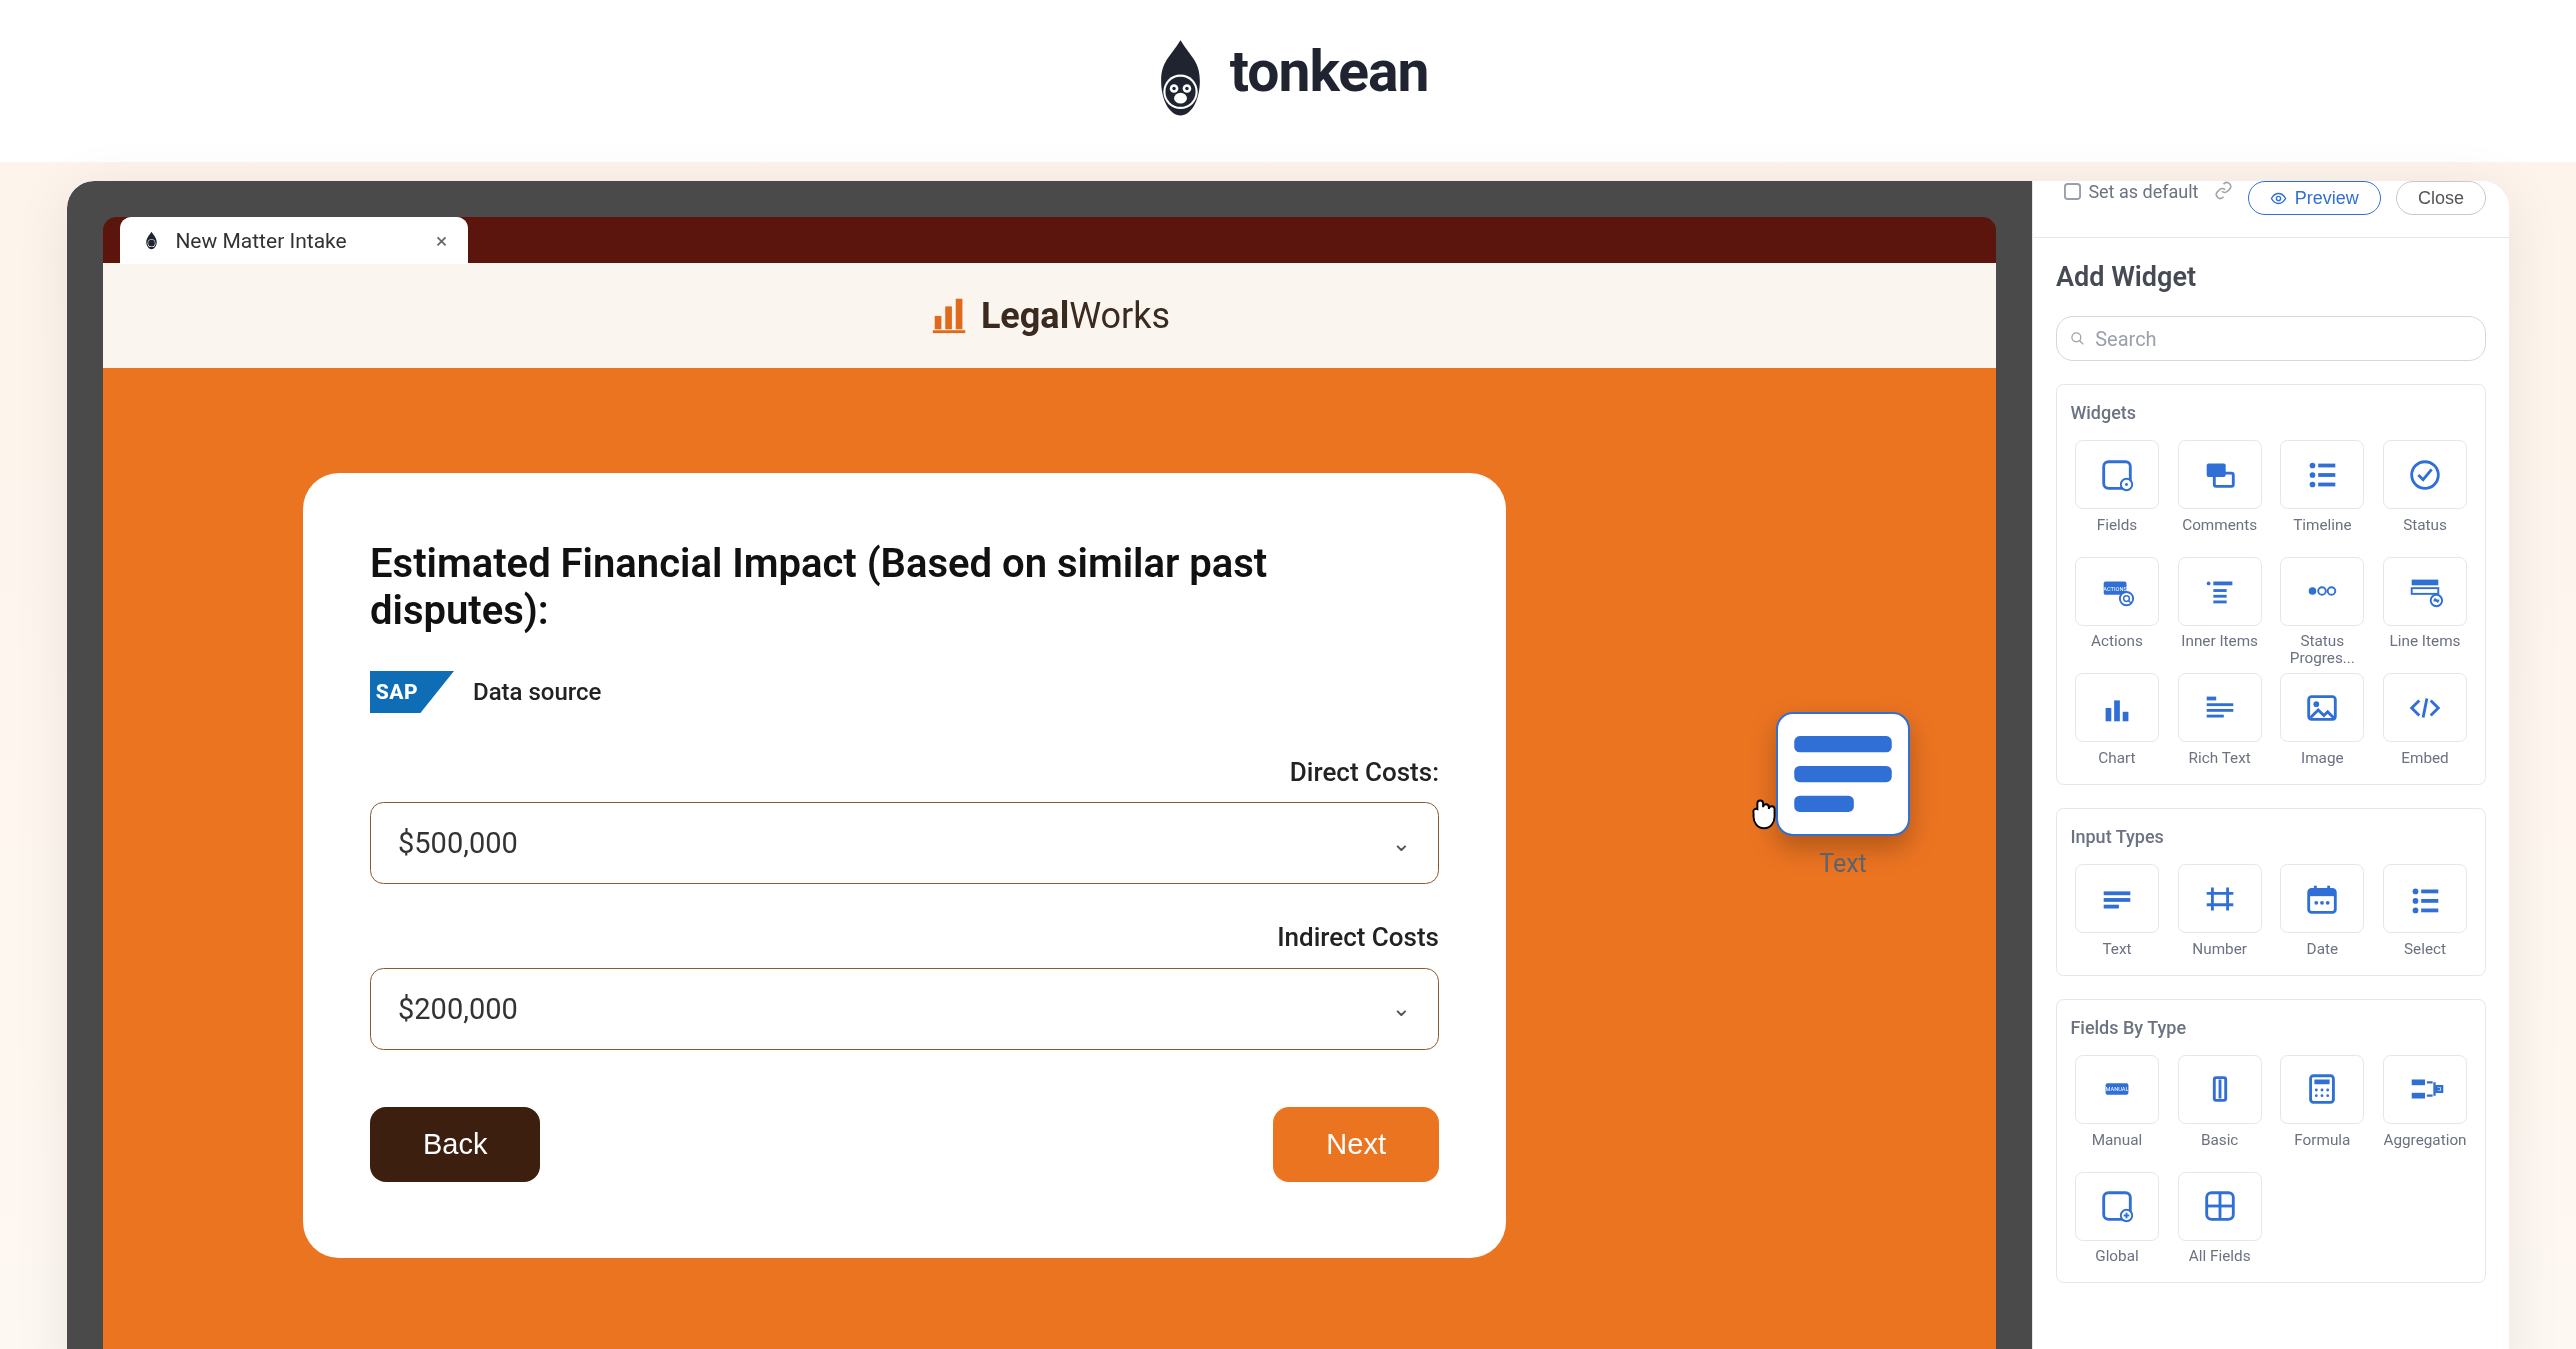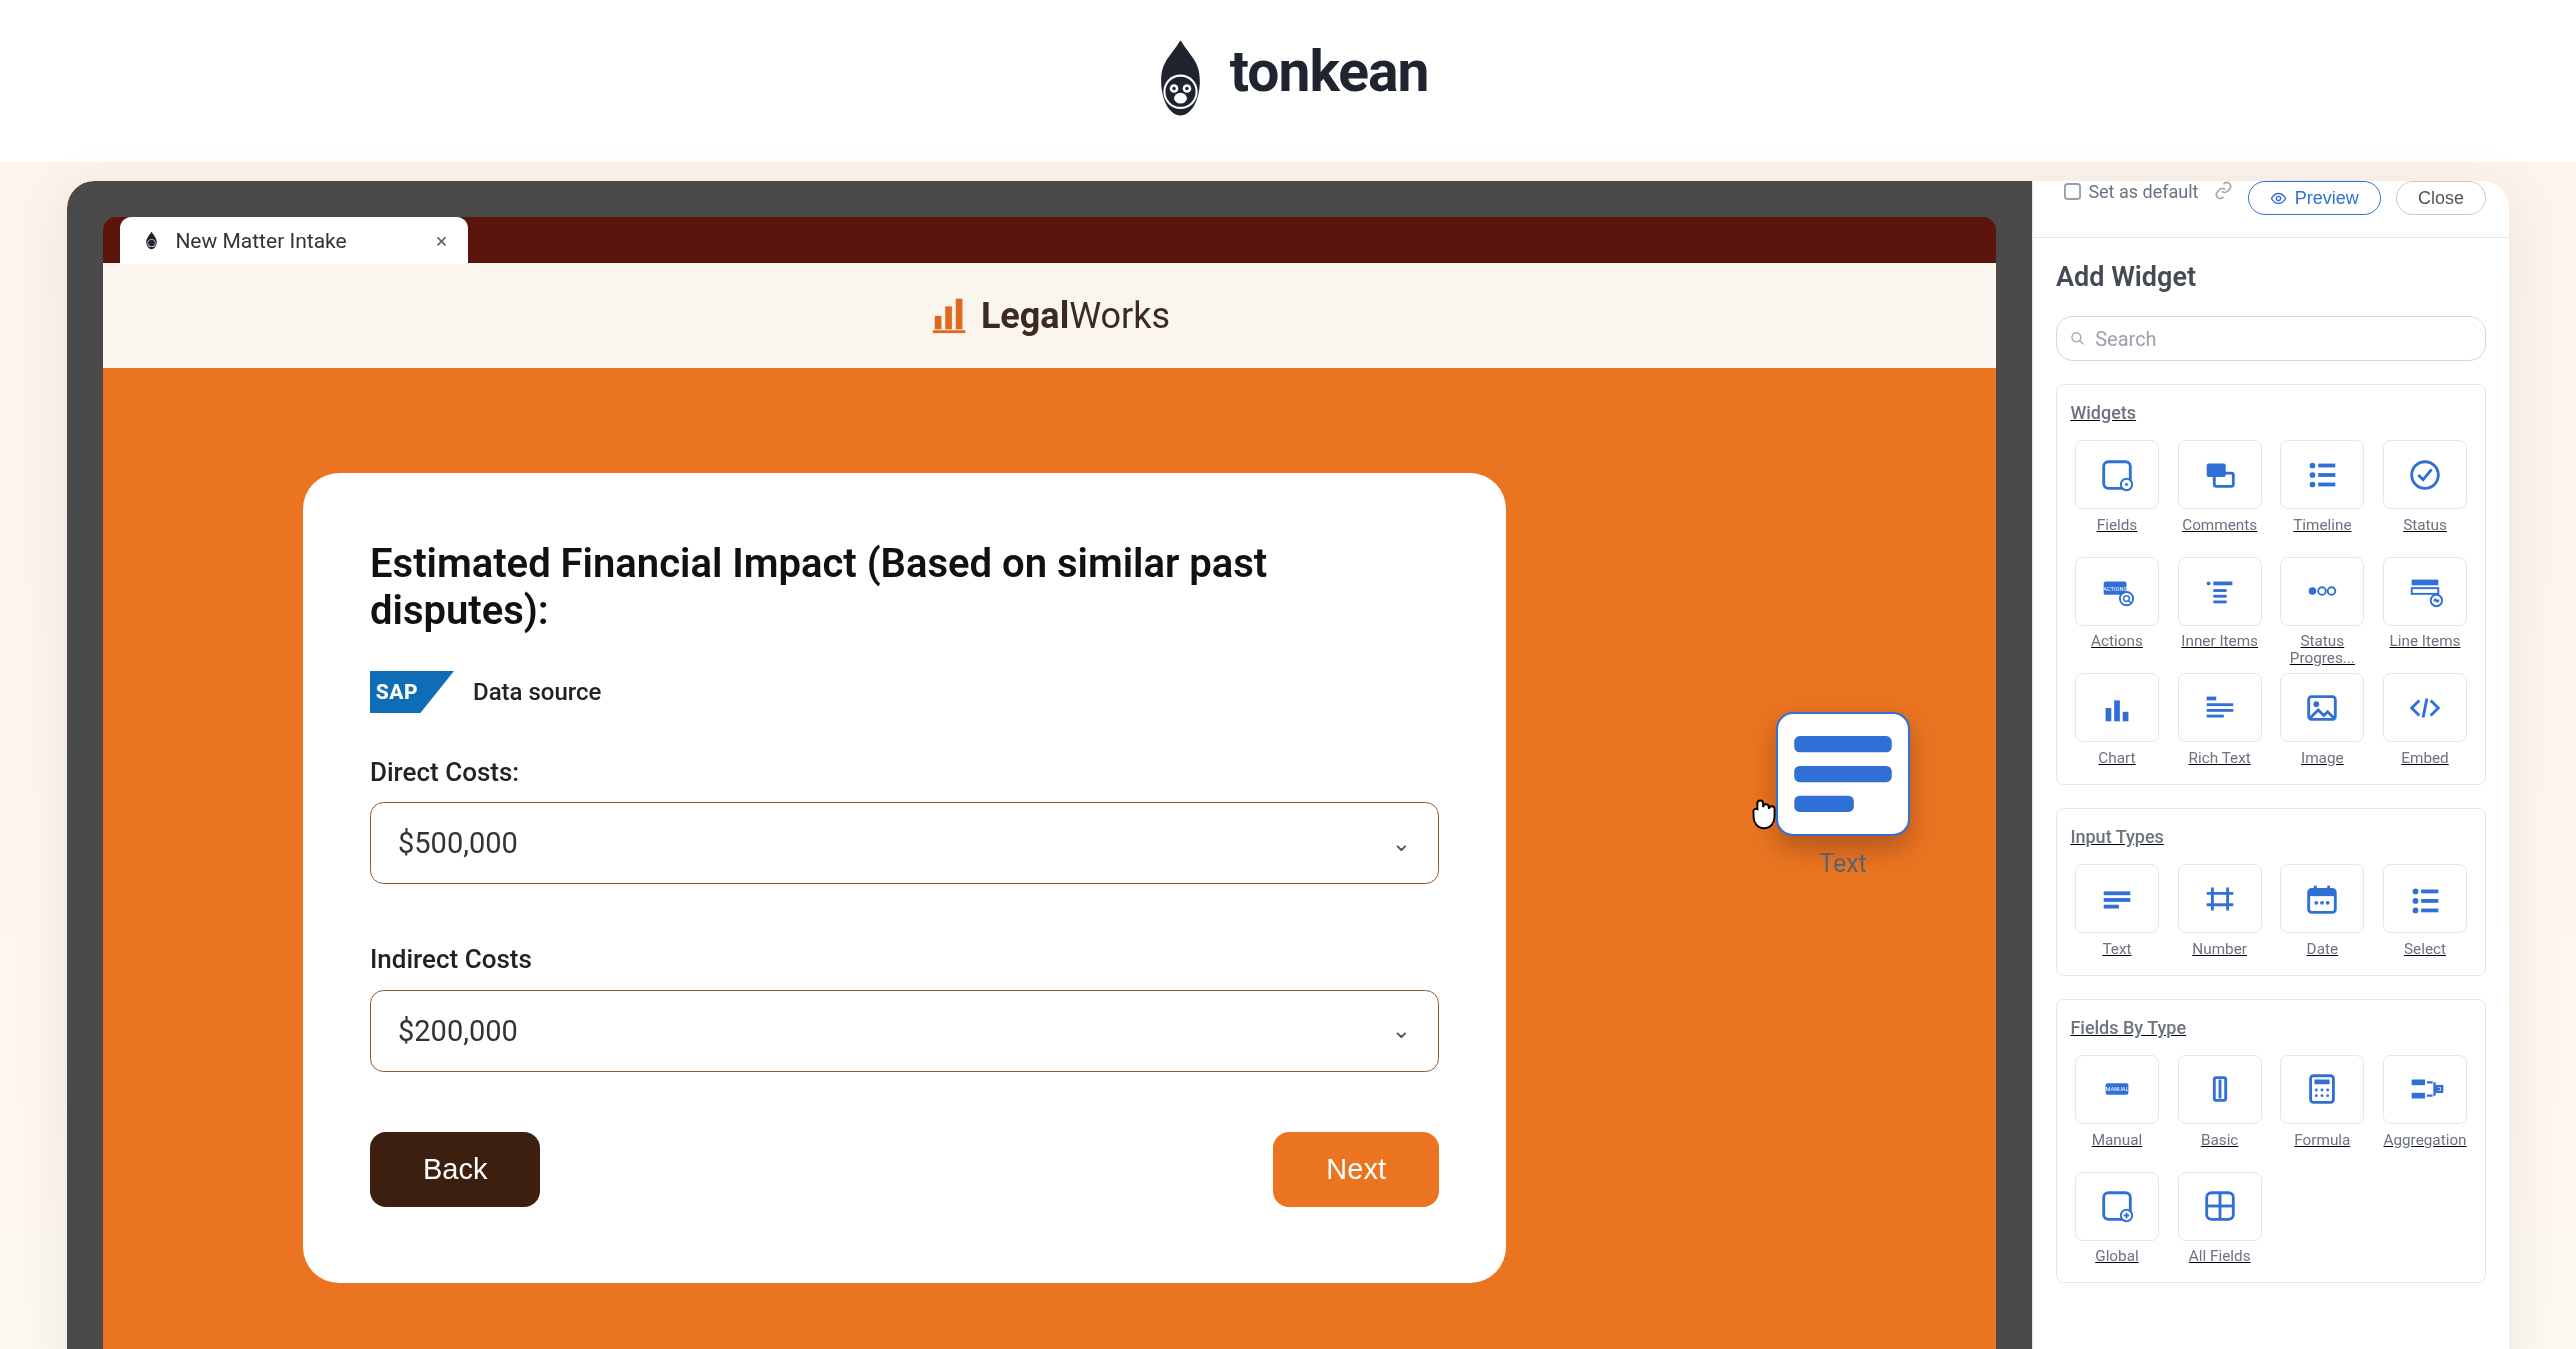--- a/index.html
+++ b/index.html
@@ -137,21 +137,21 @@
   padding-left: 5.7px;
 }
 .sap-badge span {
   color: #fff;
   font-weight: 800;
   font-size: 21px;
   letter-spacing: 0.5px;
 }
 .datasource-label { font-size: 24px; color: #222; font-weight: 500; }
 
-.field-group { margin-bottom: 60px; }
+.field-group { margin-bottom: 38px; text-align: right; }
 .field-label { font-size: 26px; color: #222; margin-bottom: 15.3px; font-weight: 500; }
 .field-input {
   width: 100%;
   border: 1.9px solid #8a5a2e;
   border-radius: 13.4px;
   padding: 23px 27px;
   font-size: 29px;
   color: #333;
   display: flex;
   justify-content: space-between;
@@ -249,21 +249,20 @@
   color: #9aa0aa;
   font-size: 20px;
   margin-bottom: 23px;
 }
 
 .section-block {
   border: 1px solid #e4e6ea;
   border-radius: 7.6px;
   padding: 17px 13.4px 3.8px 13.4px;
   margin-bottom: 23px;
-  text-decoration: underline;
 }
 .section-label { font-size: 18px; color: #6b7280; margin-bottom: 17px; font-weight: 500; }
 .widget-grid {
   display: grid;
   grid-template-columns: repeat(4, 1fr);
   gap: 9.5px 9.5px;
 }
 .widget-cell {
   display: flex;
   flex-direction: column;

